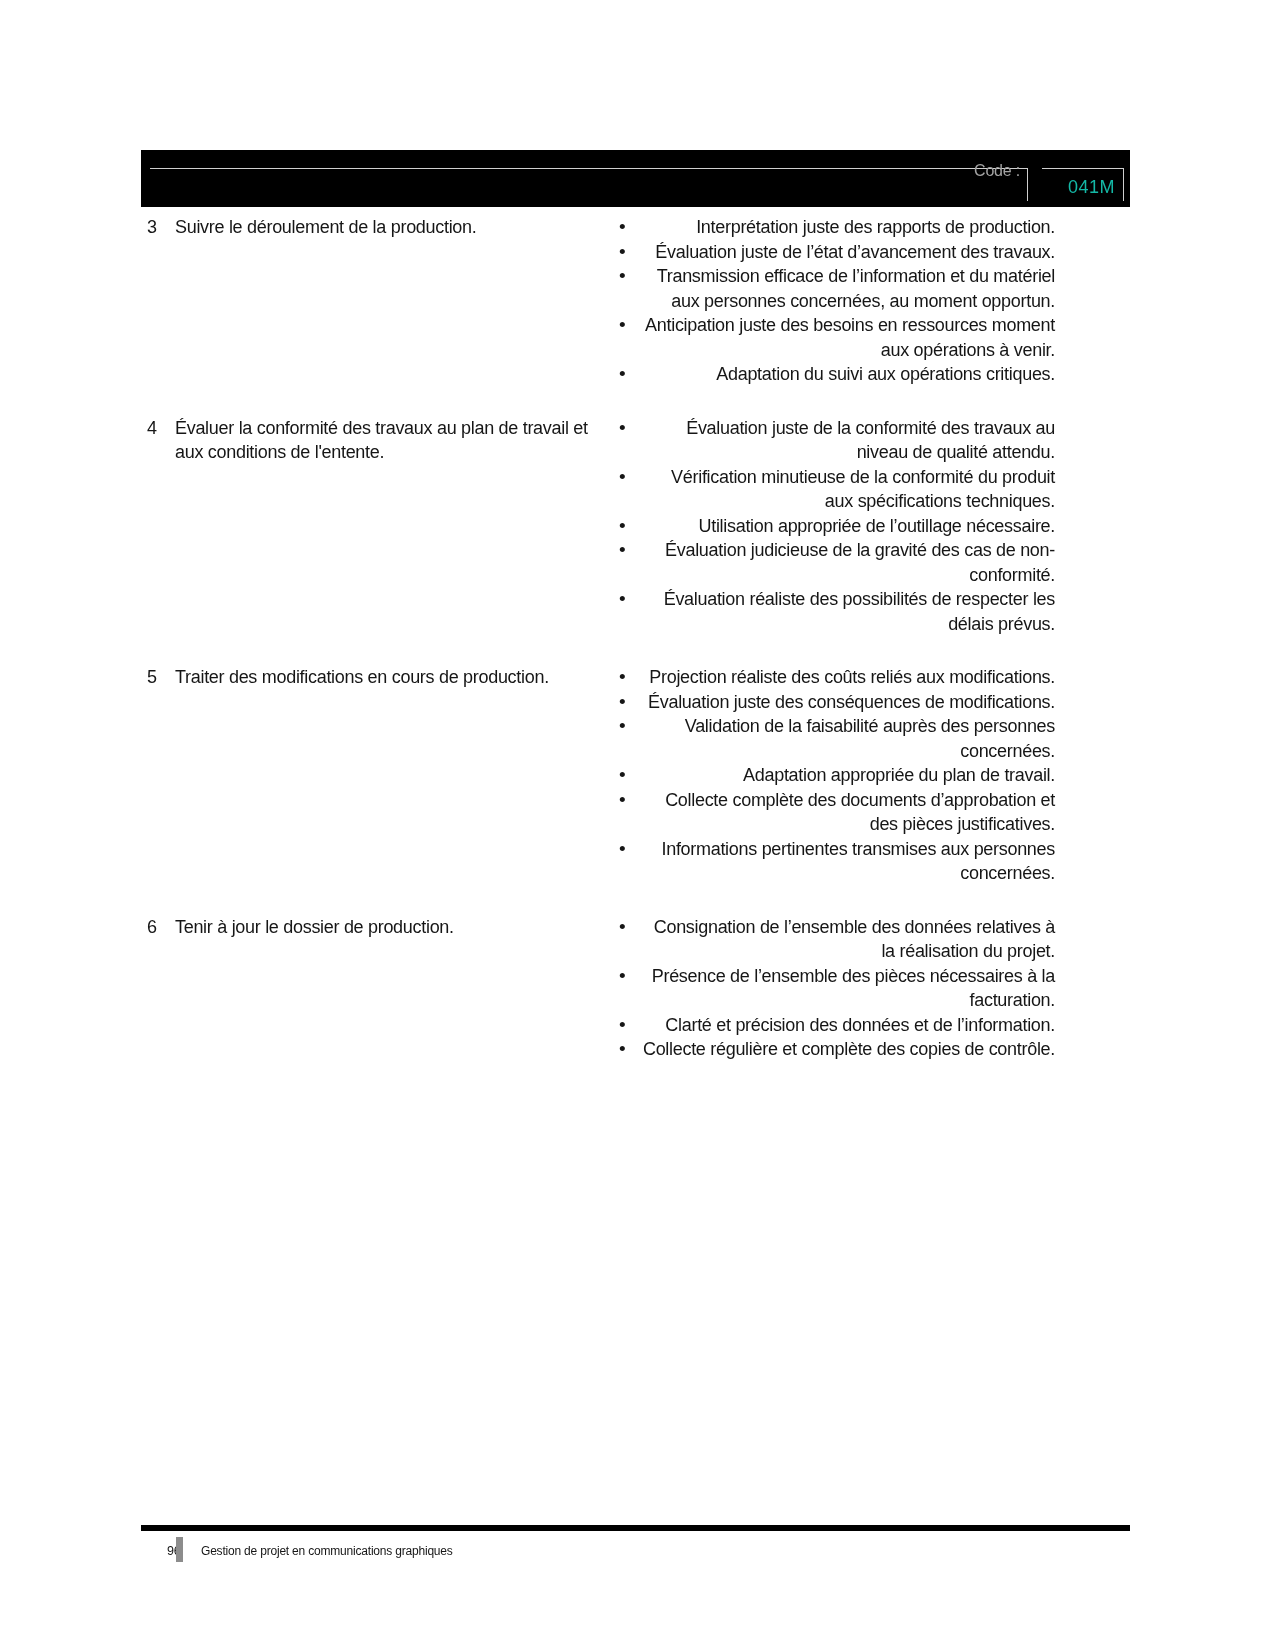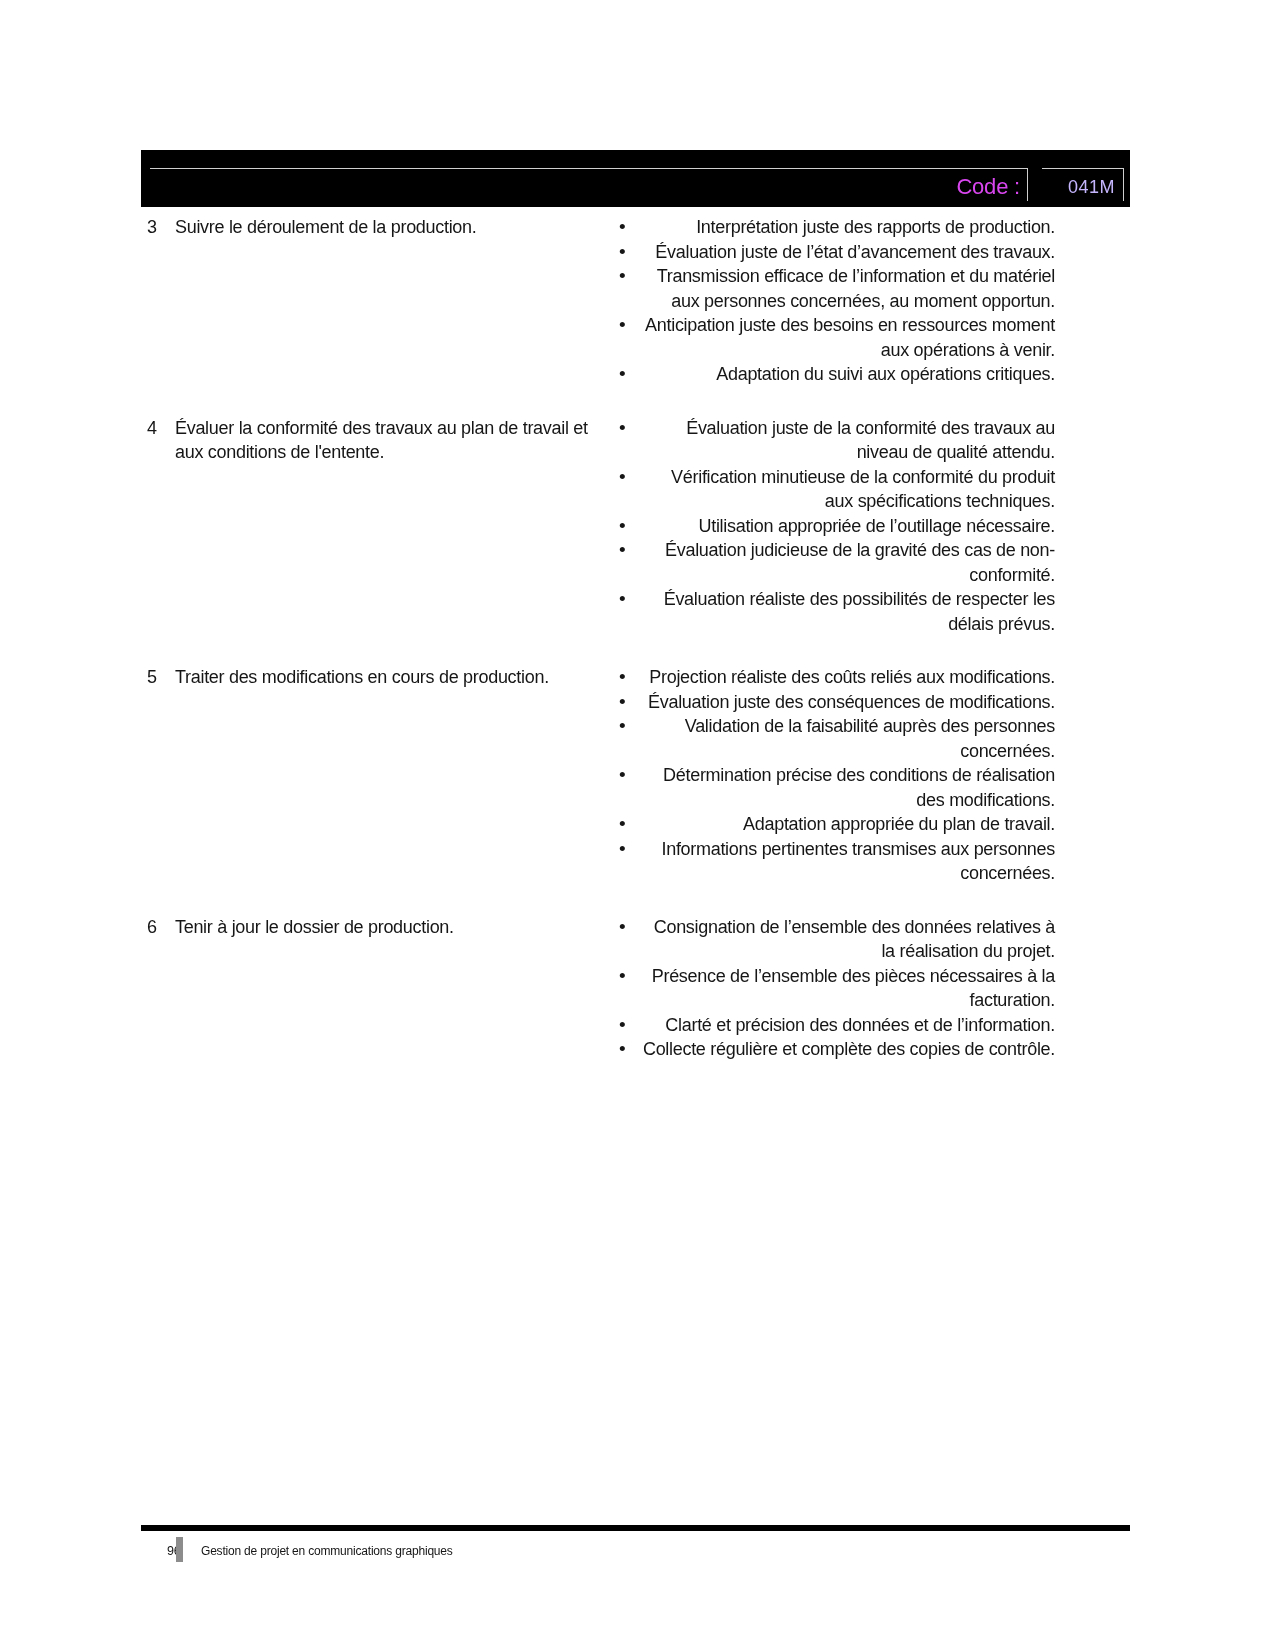--- a/index.html
+++ b/index.html
@@ -24,26 +24,26 @@
     position:absolute;left:141px;top:150px;width:989px;height:57px;
     background:var(--bar);
   }
   .hrule{position:absolute;top:18px;height:1px;background:var(--rule);}
   .hrule.seg-left{left:9px;width:877px;}
   .hrule.seg-right{left:901px;width:81px;}
   .vline{position:absolute;top:18px;width:1px;height:33px;background:var(--rule);}
   .vline.v1{left:886px;}
   .vline.v2{left:982px;}
   .code-label{
-    position:absolute;top:24px;right:110px;
-    color:#d946ef;font-size:22px;line-height:26px;letter-spacing:-0.2px;
+    position:absolute;top:8px;right:110px;
+    color:#a3a3a3;font-size:16px;line-height:26px;letter-spacing:-0.2px;
   }
   .code-value{
     position:absolute;top:24px;left:901px;width:73px;
-    color:#c4b5fd;font-size:18px;line-height:26px;letter-spacing:0.5px;
+    color:#14b8a6;font-size:18px;line-height:26px;letter-spacing:0.5px;
     text-align:right;padding-right:8px;
   }
 
   
   .content{position:absolute;left:0;top:215px;width:1275px;}
   .section-row{
     display:flex;margin-left:147px;margin-bottom:29px;
     font-size:18px;line-height:24.5px;letter-spacing:-0.3px;
   }
   .objective{width:466px;flex:none;display:flex;}
@@ -120,22 +120,22 @@
 
   <div class="section-row">
     <div class="objective">
       <div class="objective-number">5</div>
       <div class="objective-text">Traiter des modifications en cours de production.</div>
     </div>
     <ul class="criteria-list">
           <li class="criterion">Projection réaliste des coûts reliés aux modifications.</li>
           <li class="criterion">Évaluation juste des conséquences de modifications.</li>
           <li class="criterion">Validation de la faisabilité auprès des personnes concernées.</li>
-          <li class="criterion">Détermination précise des conditions de réalisation des modifications.</li>
           <li class="criterion">Adaptation appropriée du plan de travail.</li>
+          <li class="criterion">Collecte complète des documents d’approbation et des pièces justificatives.</li>
           <li class="criterion">Informations pertinentes transmises aux personnes concernées.</li>
         </ul>
   </div>
 
   <div class="section-row">
     <div class="objective">
       <div class="objective-number">6</div>
       <div class="objective-text">Tenir à jour le dossier de production.</div>
     </div>
     <ul class="criteria-list">

